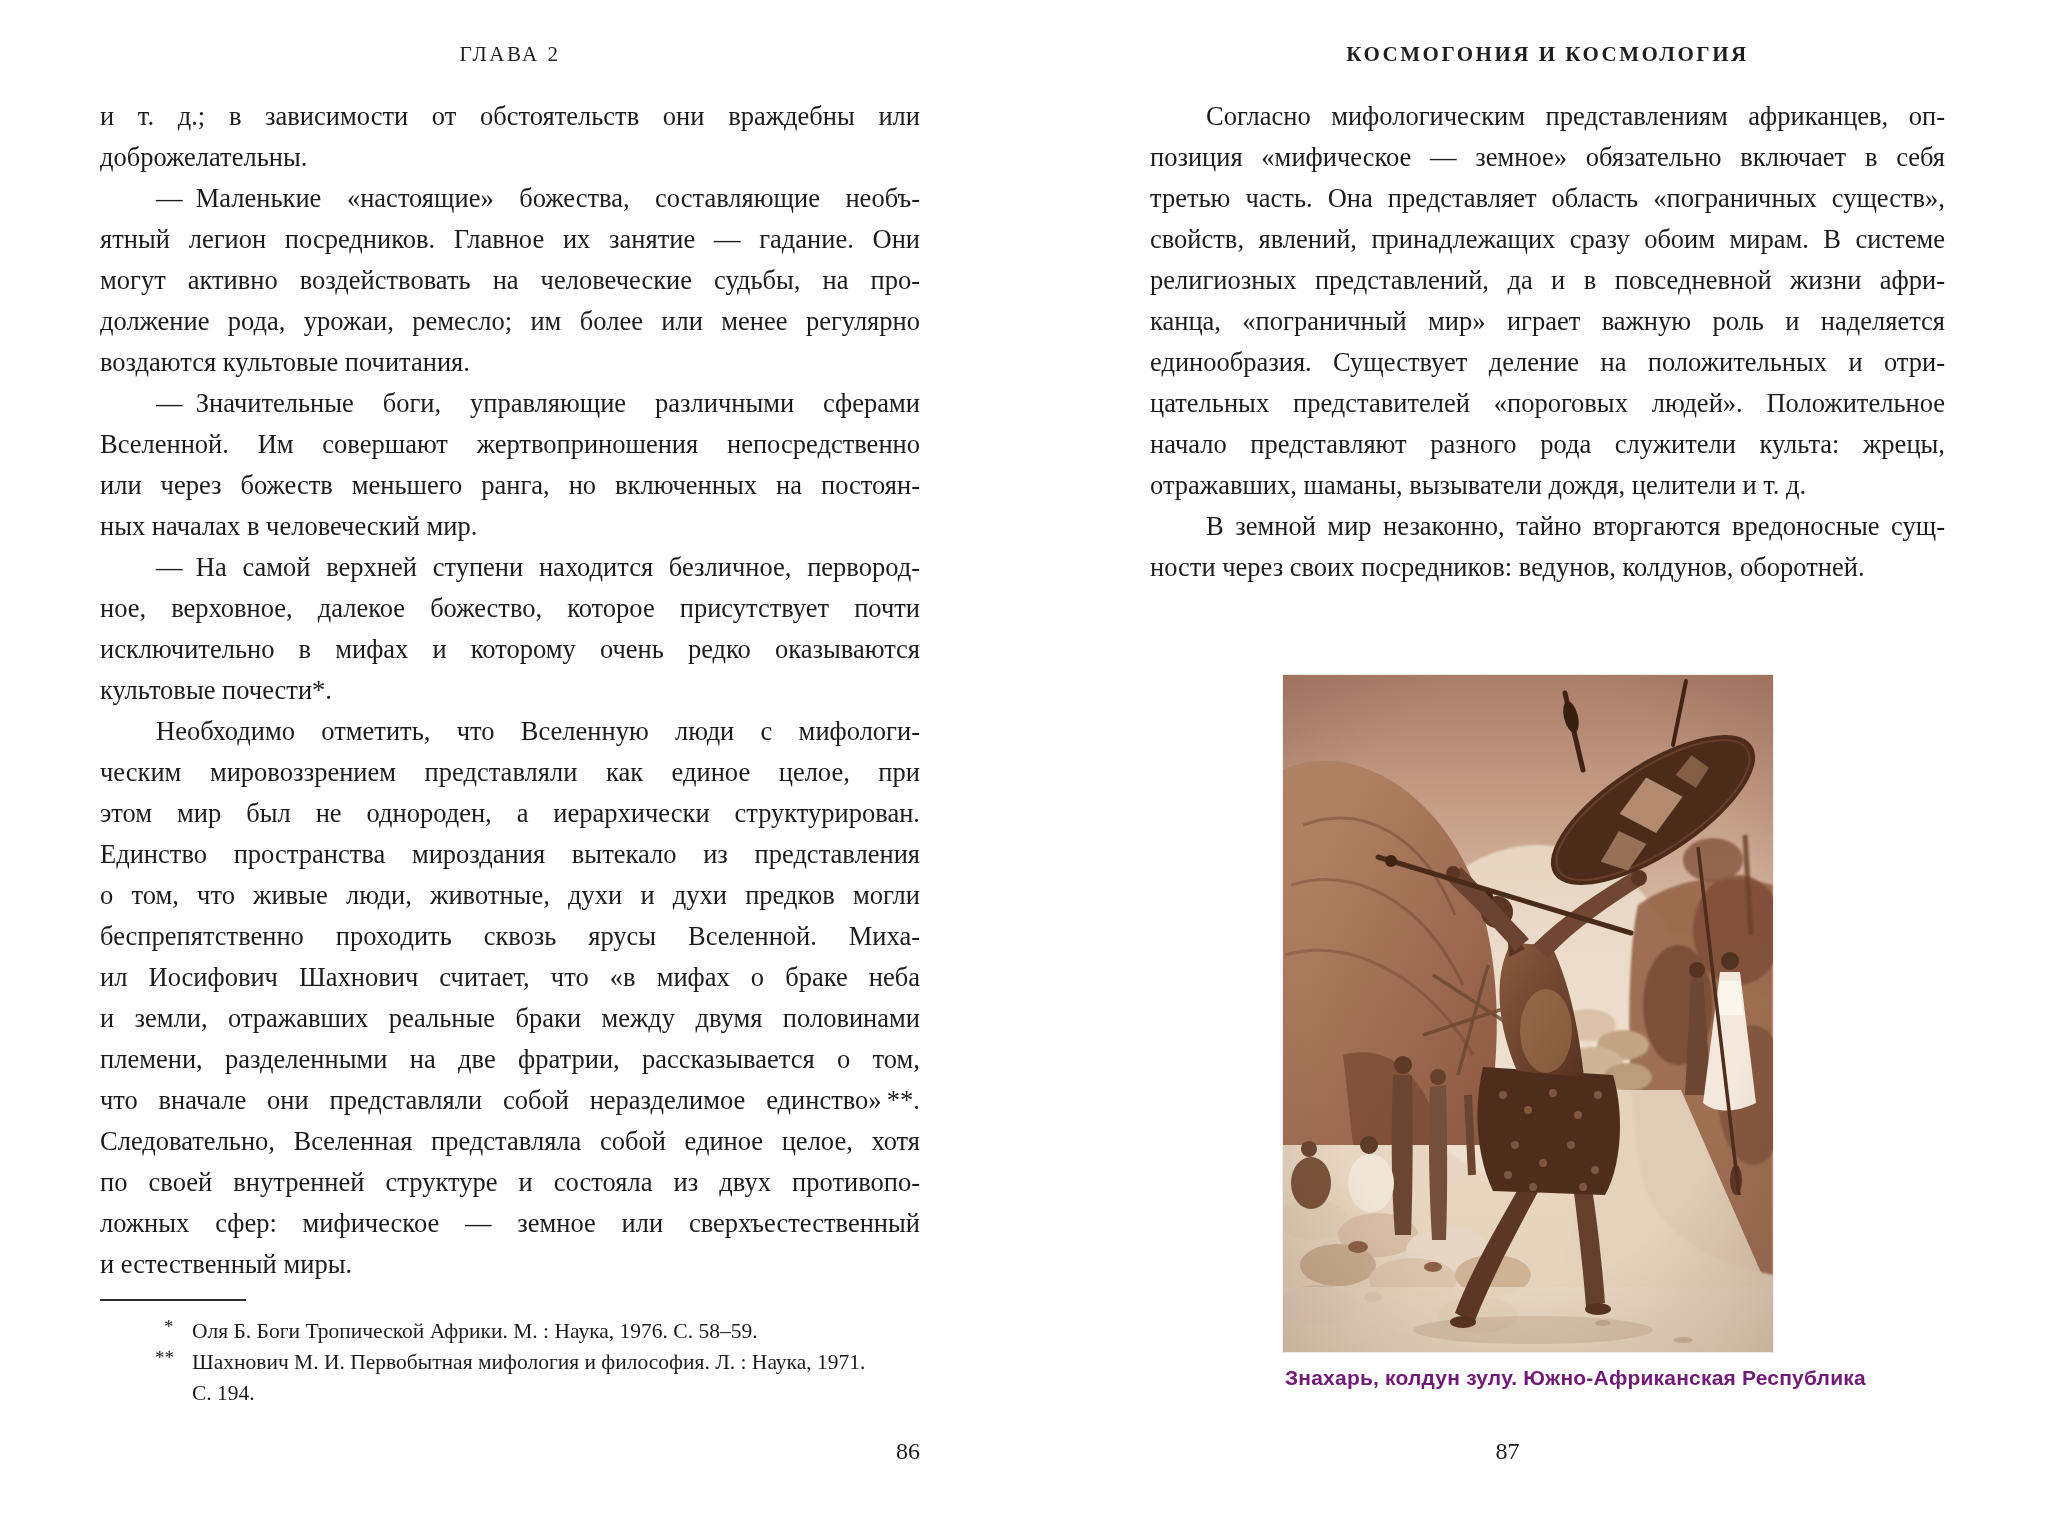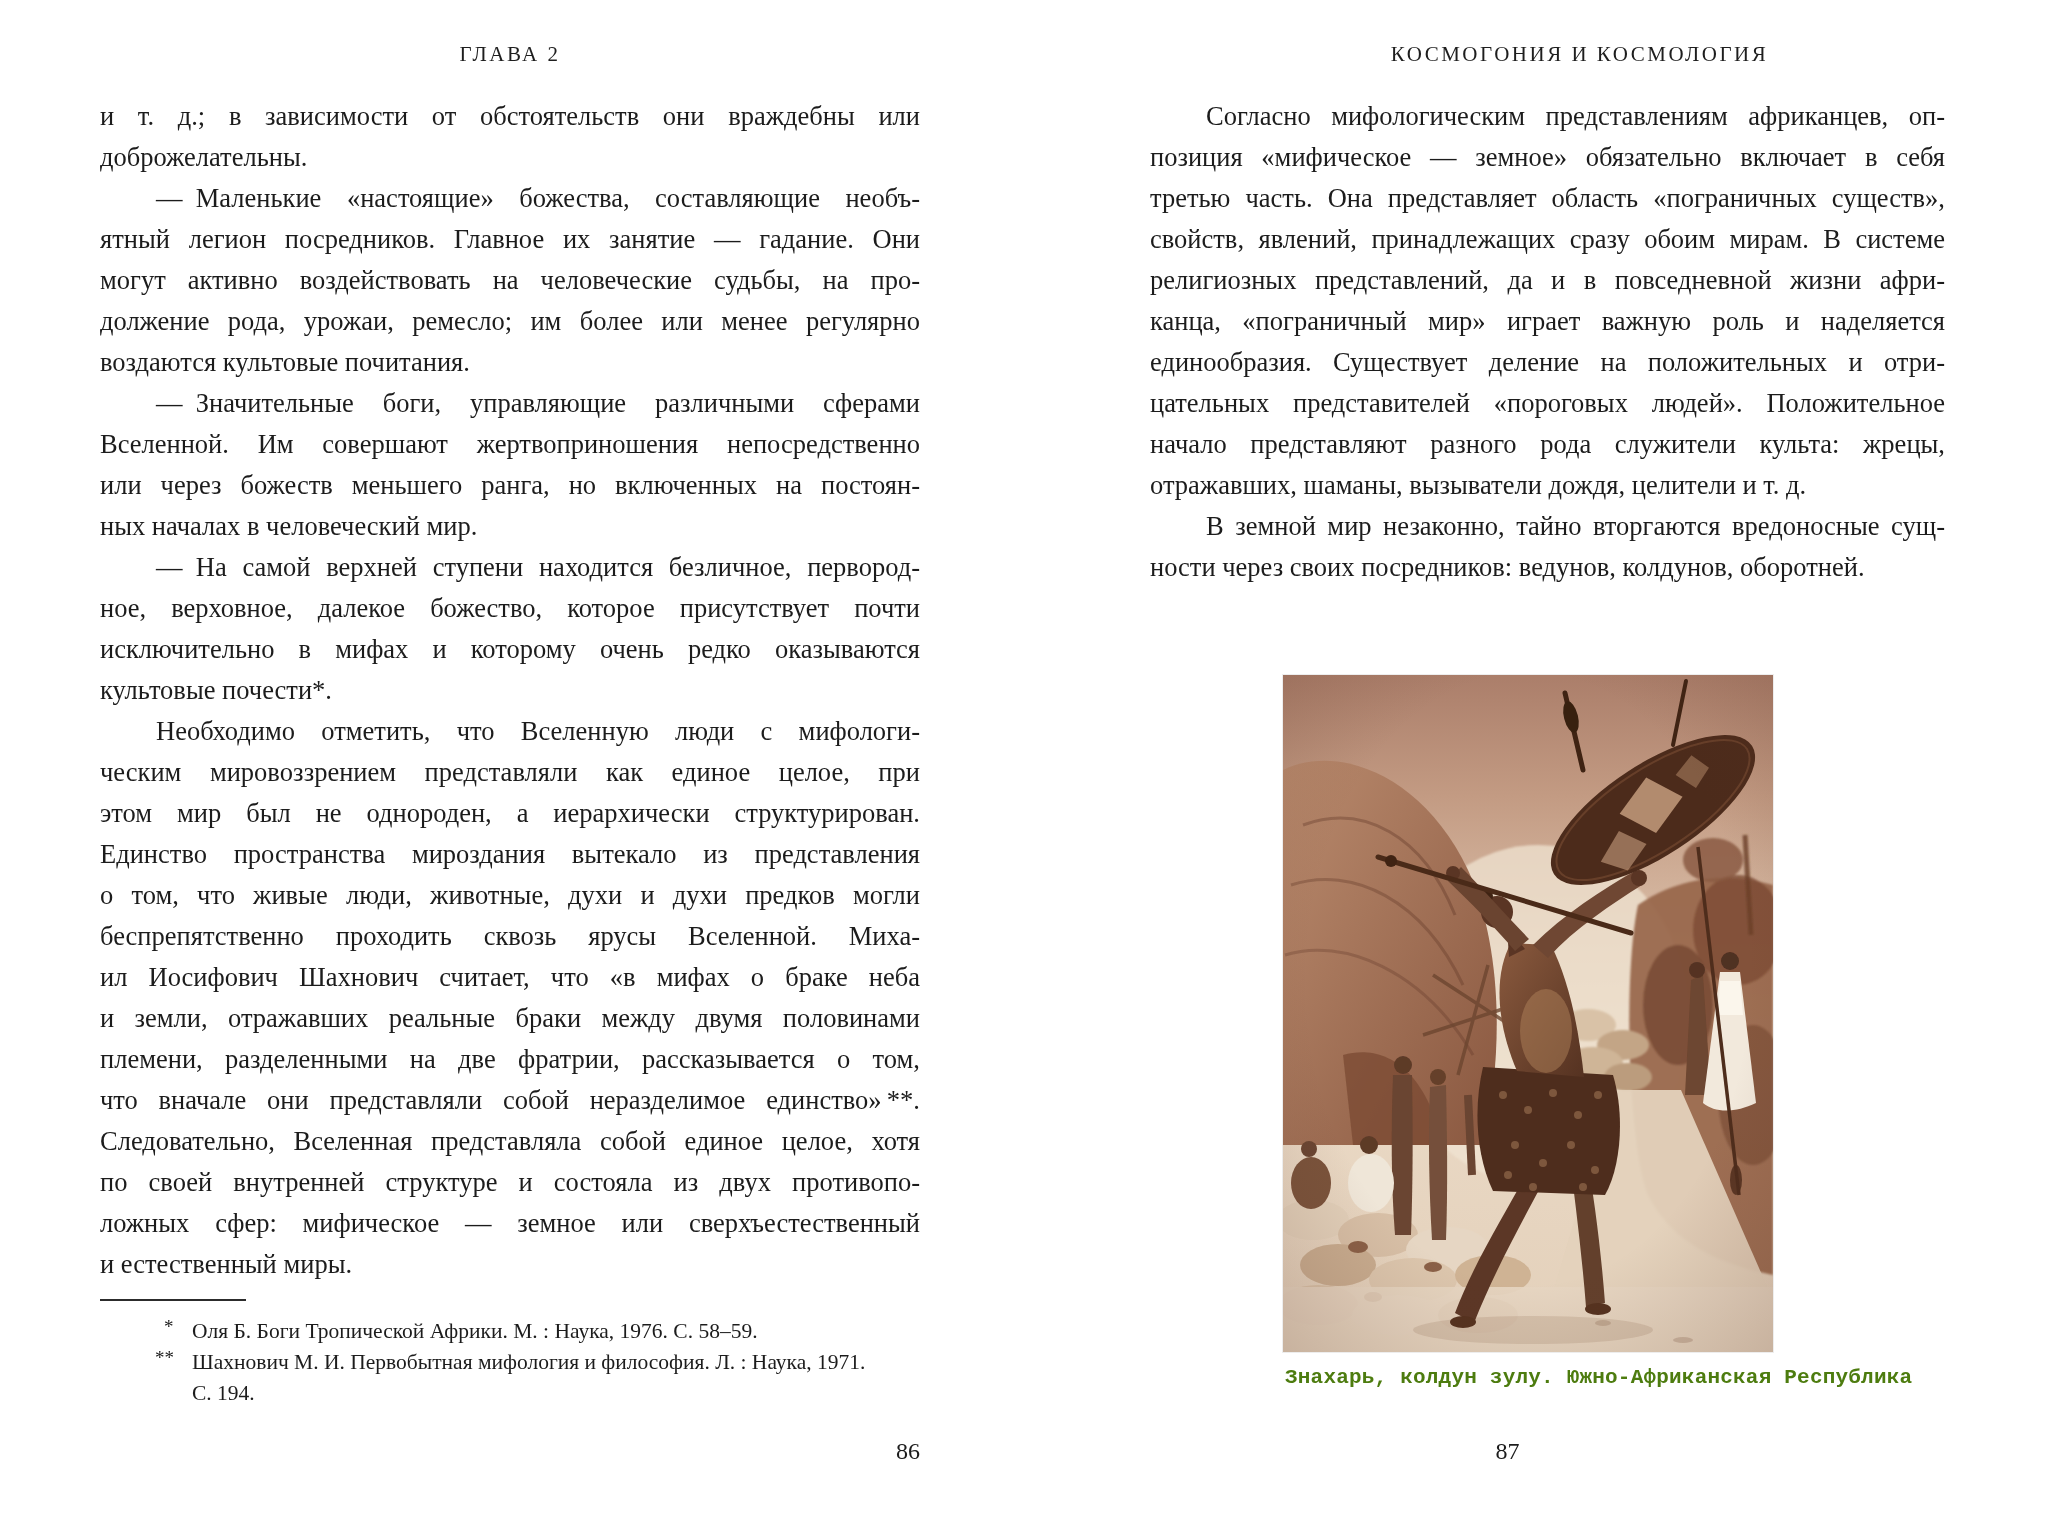--- a/index.html
+++ b/index.html
@@ -1,21 +1,21 @@
 <!DOCTYPE html>
 <html lang="ru"><head>
 <meta charset="utf-8">
 <style>
   html,body{margin:0;padding:0;background:#ffffff;}
   .spread{position:relative;width:2048px;height:1536px;background:#ffffff;overflow:hidden;
           font-family:"Liberation Serif","DejaVu Serif",serif;color:#1c1c1c;}
   
   .running-head{position:absolute;top:42px;font-size:21px;letter-spacing:2.5px;text-align:center;color:#1e1e1e;}
   .rh-left{left:100px;width:820px;}
-  .rh-right{left:1182px;width:795px;}
+  .rh-right{left:1150px;width:795px;font-weight:bold;}
   
   .body-col{position:absolute;top:96px;font-size:26.5px;line-height:41px;}
   .col-left{left:100px;width:820px;}
   .col-right{left:1150px;width:795px;}
   .ln{text-align:justify;text-align-last:justify;white-space:normal;height:41px;overflow:visible;}
   .ln.last{text-align-last:left;}
   .ln.first{text-indent:56px;}
   
   .footnote-rule{position:absolute;left:100px;top:1299px;width:146px;border-top:2px solid #2c2c2c;}
   .footnotes{position:absolute;left:100px;top:1316px;width:820px;font-size:21.5px;line-height:31px;}
@@ -23,22 +23,22 @@
   .fn .fn-marker{position:absolute;left:64px;top:-5px;font-size:19px;}
   .fn.fn--2 .fn-marker{left:55px;}
   
   .page-number{position:absolute;top:1438px;font-size:24px;text-align:center;}
   .pn-left{left:100px;width:820px;text-align:right;}
   .pn-right{left:1110px;width:795px;}
   
   .photo{position:absolute;left:1283px;top:675px;width:490px;height:677px;outline:1px solid rgba(0,0,0,0.07);}
   .photo svg{display:block;width:100%;height:100%;}
   .photo-caption{position:absolute;left:1285px;top:1366px;width:700px;
-                 font-family:Liberation Mono, monospace;
-                 font-size:21px;font-weight:600;letter-spacing:0.2px;color:#4d7c0f;}
+                 font-family:Liberation Sans, sans-serif;
+                 font-size:21px;font-weight:600;letter-spacing:0.2px;color:#701a75;}
 </style>
 </head>
 <body>
 
 <div class="spread">
 
   <div class="running-head rh-left">ГЛАВА 2</div>
 
   <div class="body-col col-left">
     <div class="ln">и т. д.; в зависимости от обстоятельств они враждебны или</div>

